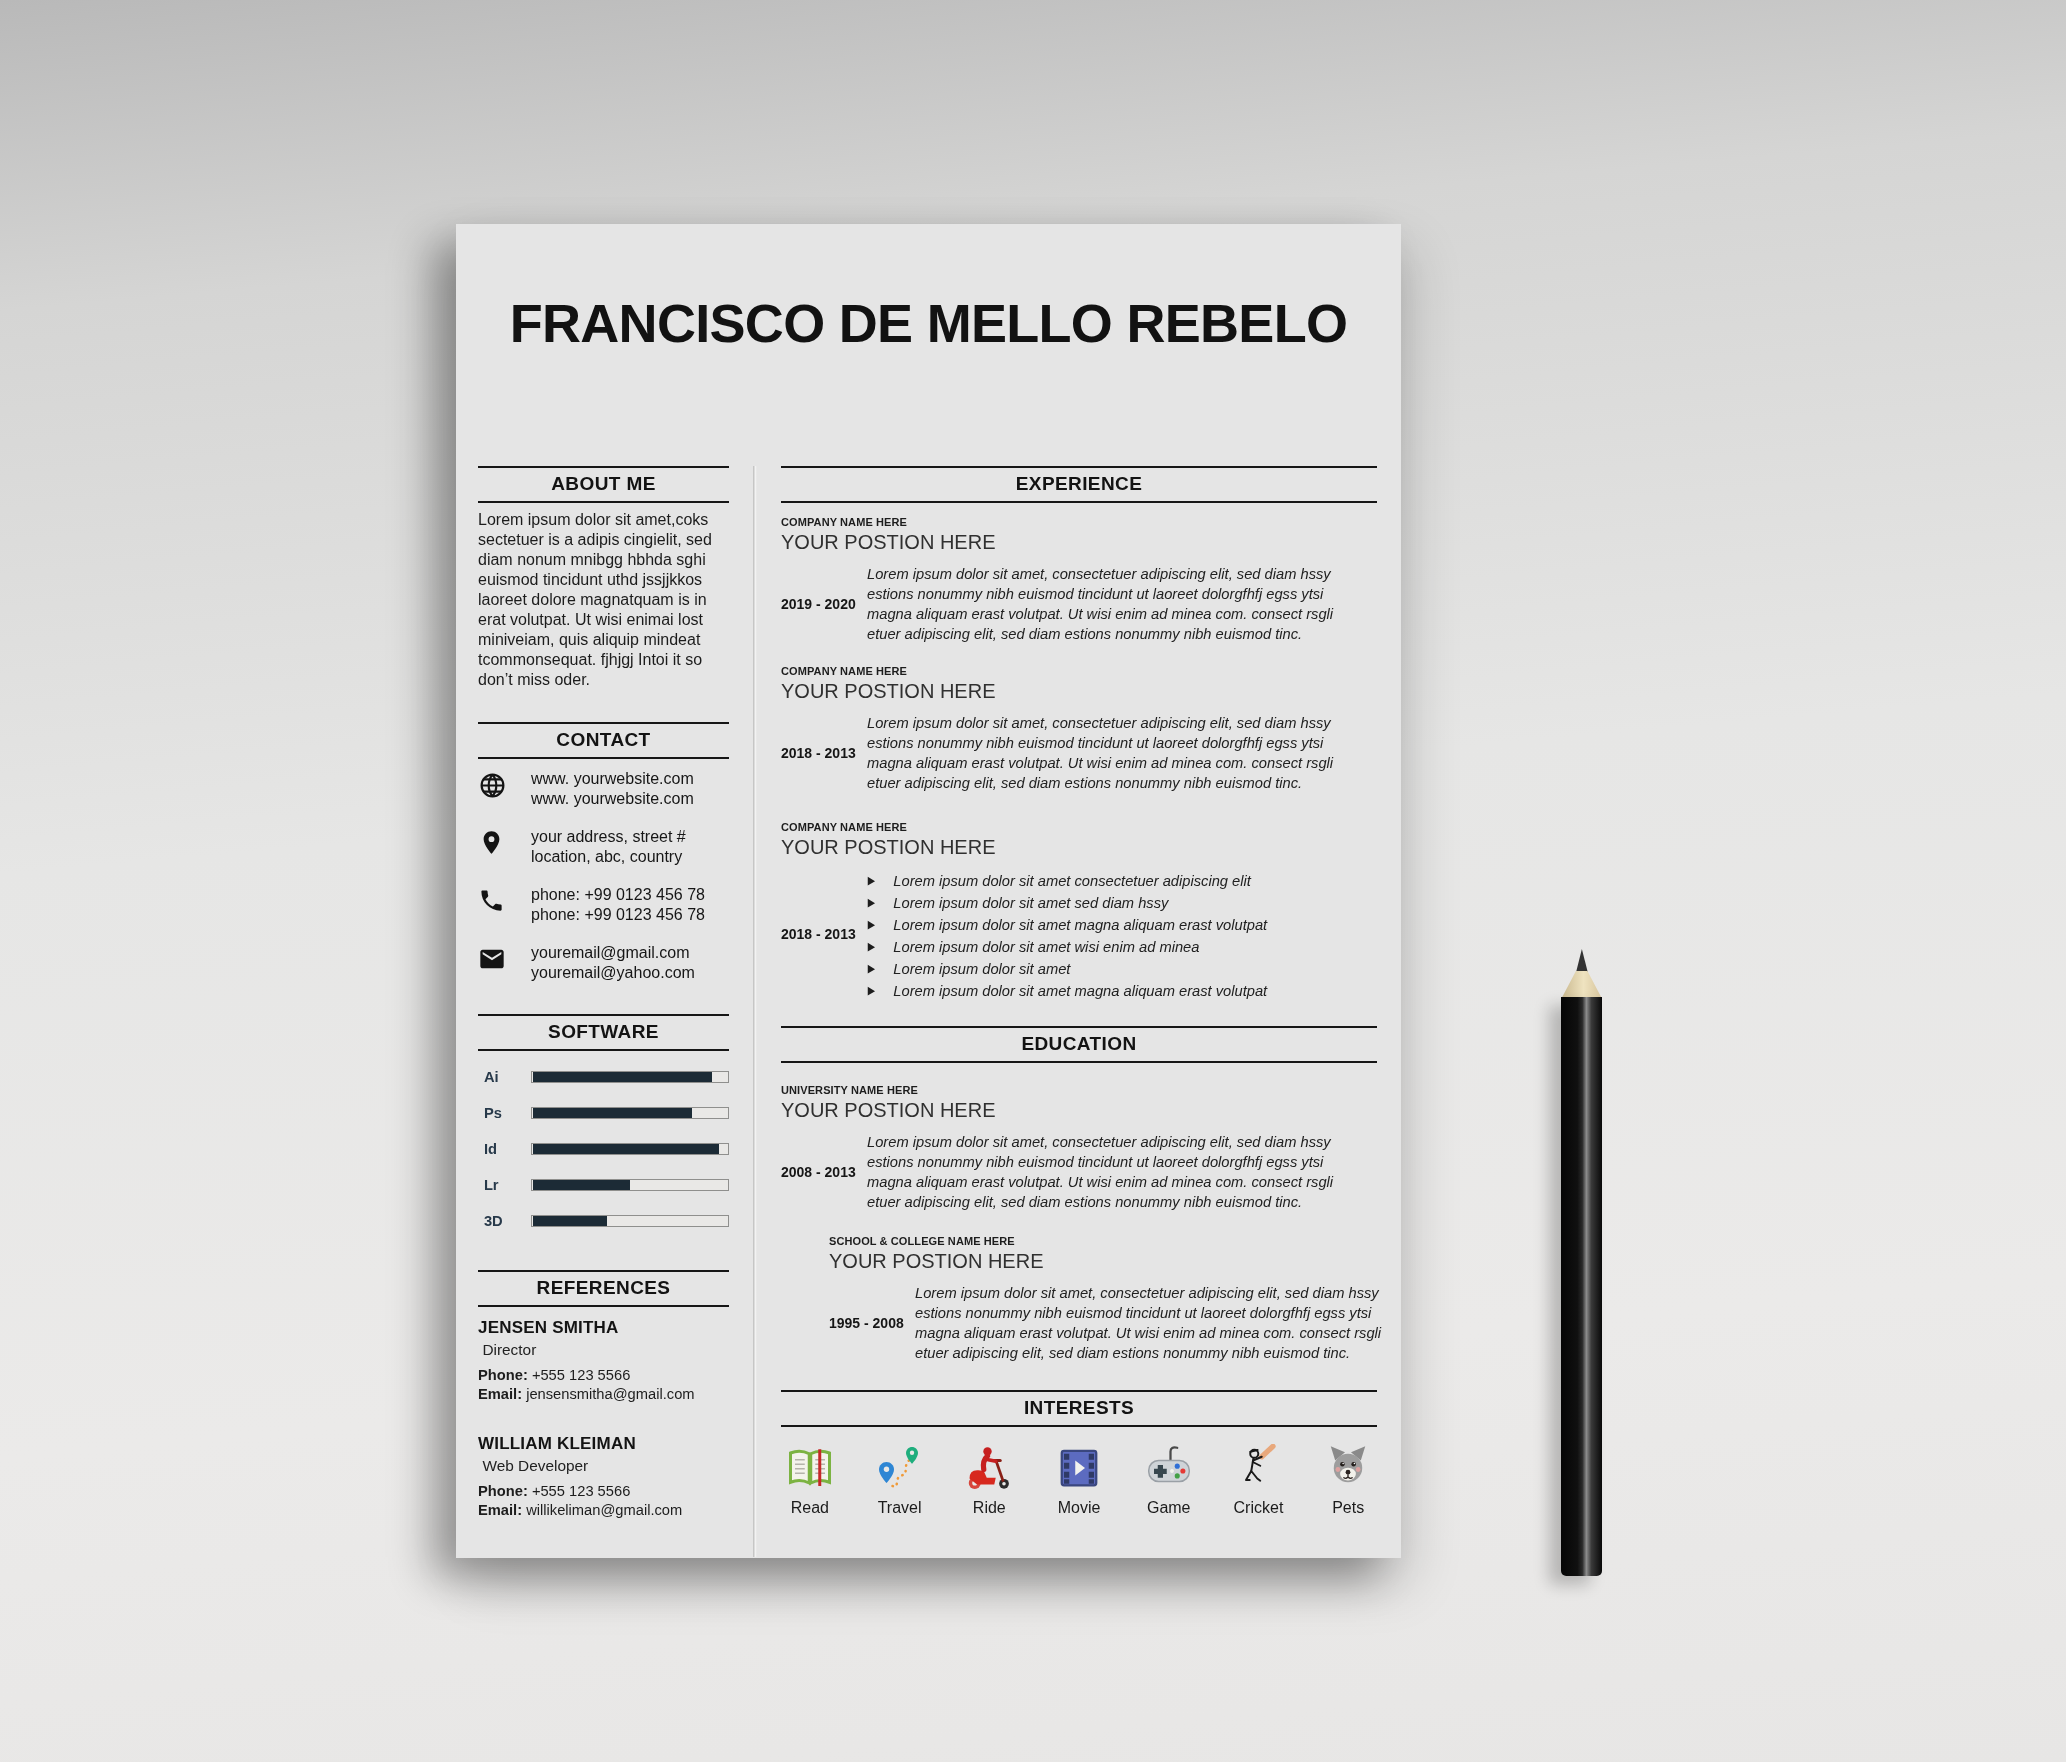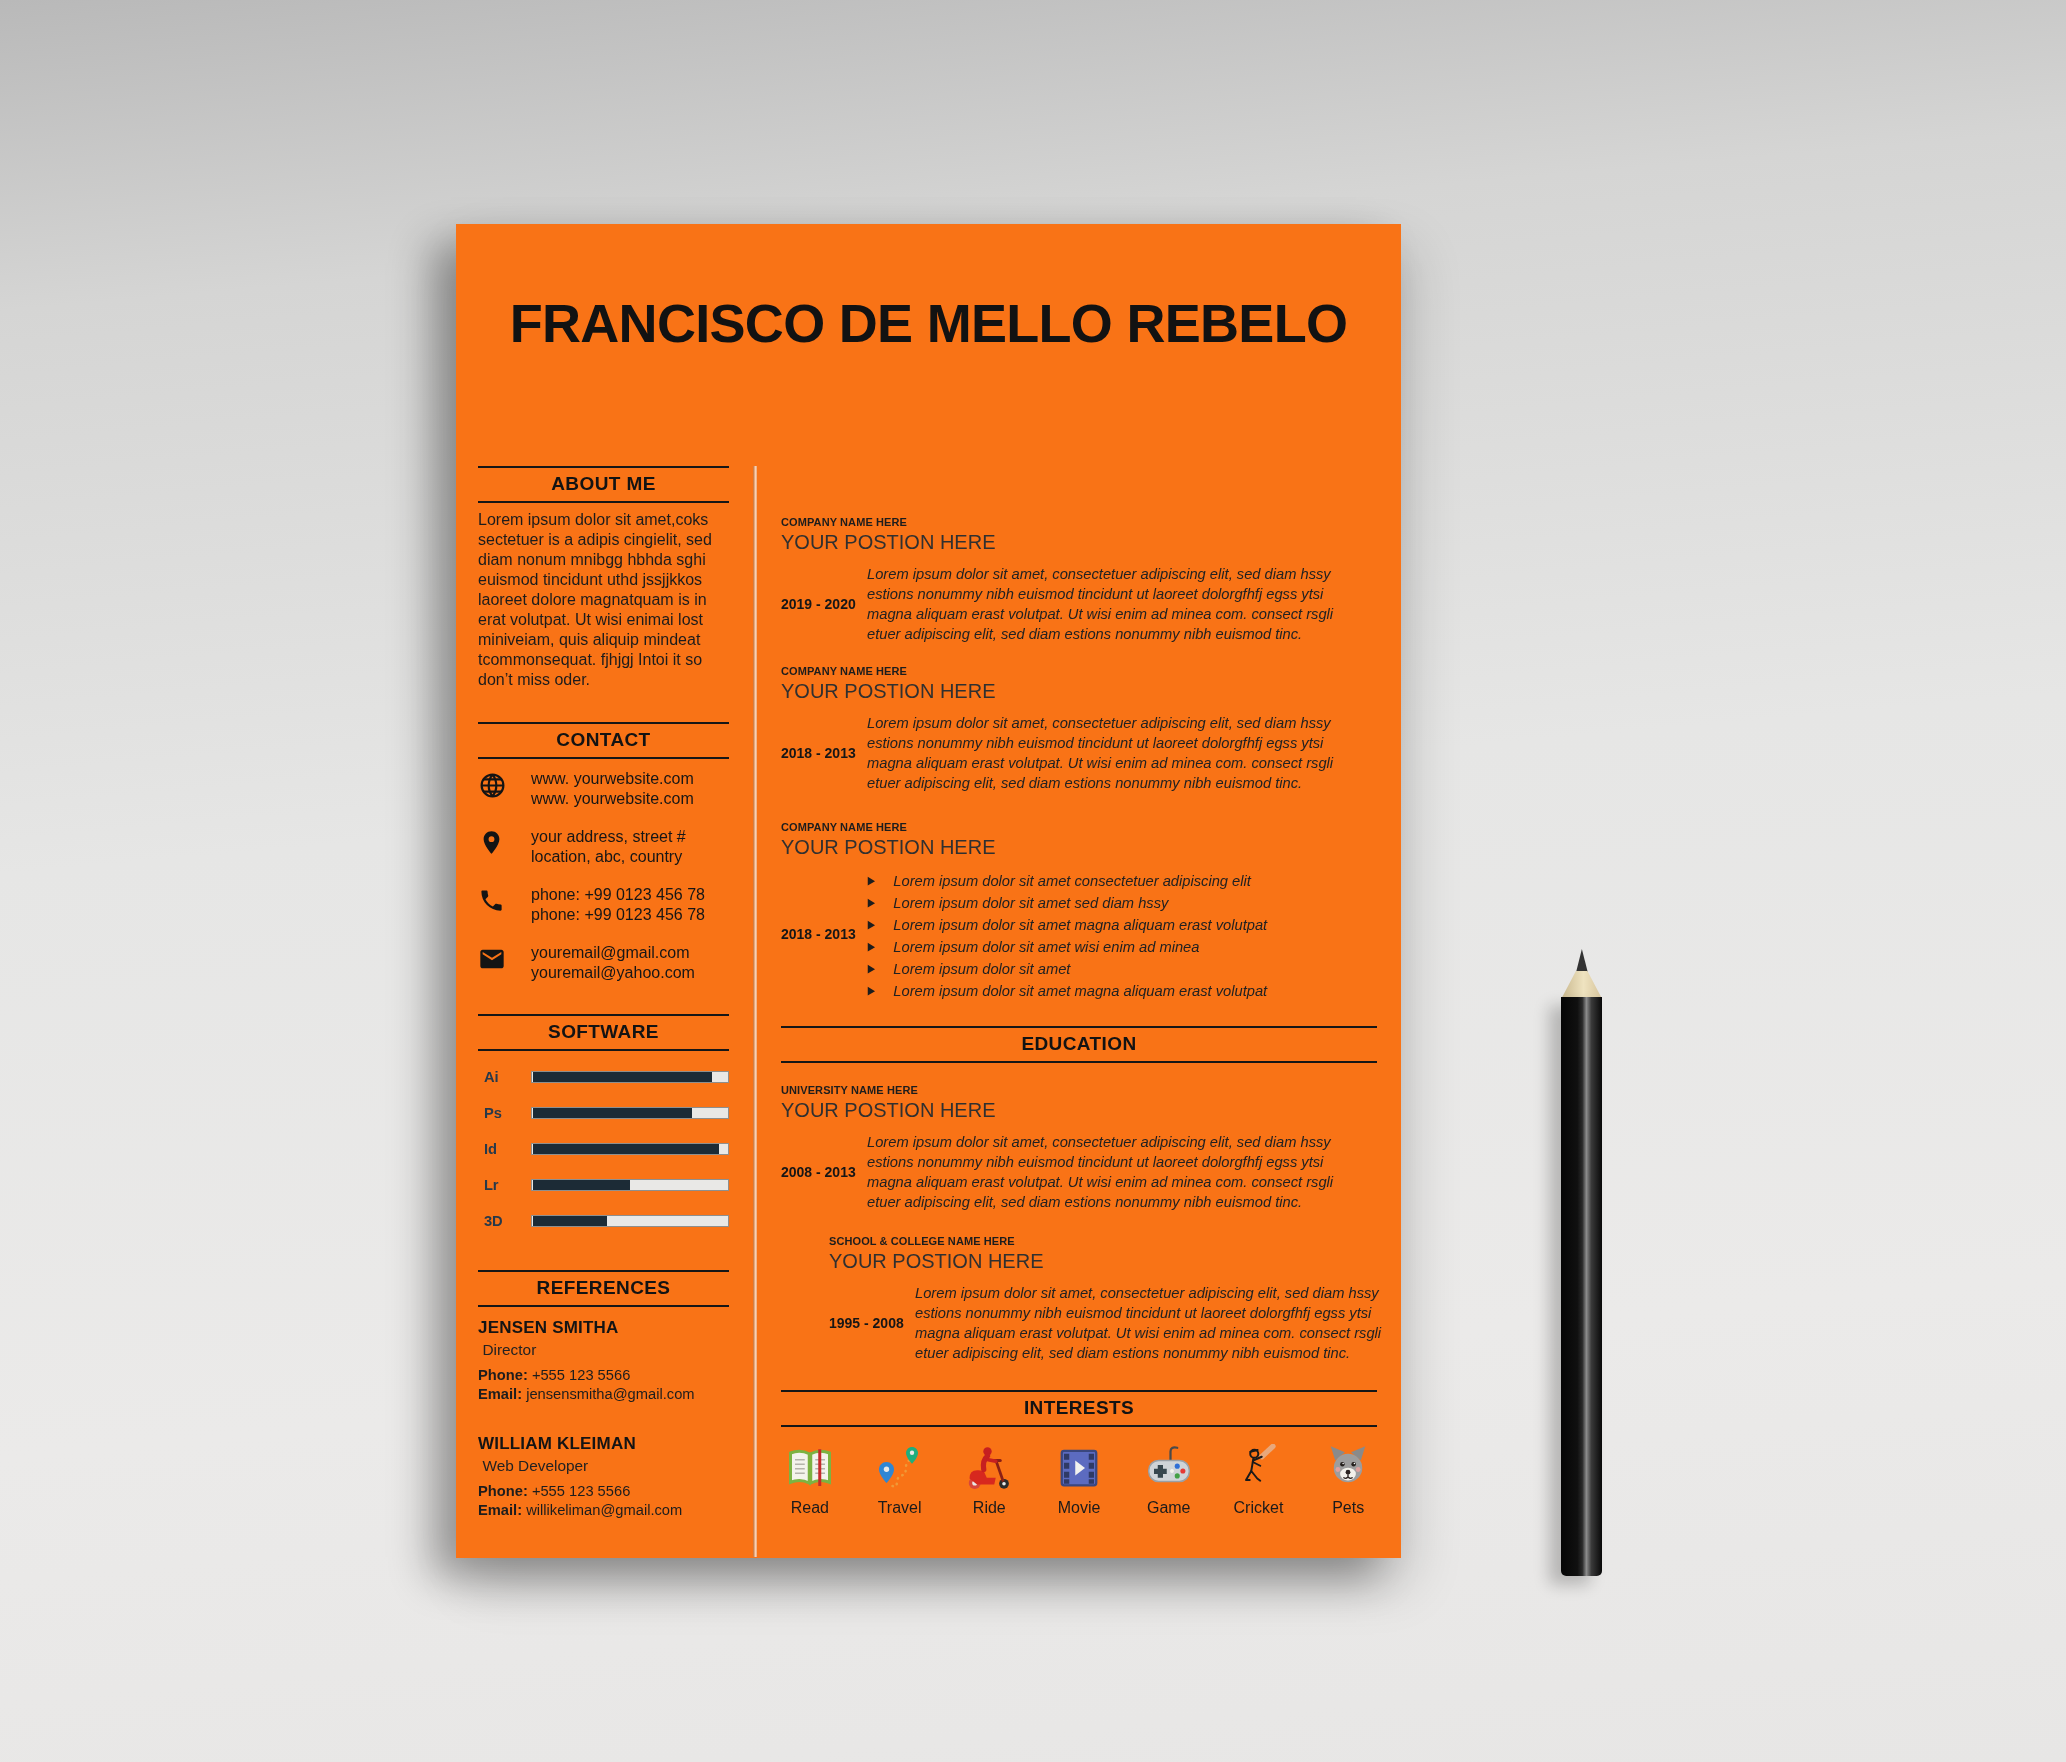--- a/index.html
+++ b/index.html
@@ -5,21 +5,21 @@
   html,body{margin:0;padding:0;}
   body{
     width:2066px;height:1763px;position:relative;overflow:hidden;
     background:linear-gradient(175deg,#b9b9b9 0%,#d5d5d4 16%,#e6e6e5 45%,#ebeae9 75%,#e7e6e5 100%);
     font-family:"Liberation Sans","DejaVu Sans",sans-serif;color:#1a1a1a;
     -webkit-font-smoothing:antialiased;
   }
   
   .paper{
     position:absolute;left:456px;top:224px;width:945px;height:1334px;
-    background:#f97316;
+    background:#e5e5e5;
     box-shadow:-25px 19px 40px rgba(0,0,0,.33), 10.3px 25px 51px rgba(0,0,0,.16);
   }
   .cv-name{
     position:absolute;top:72px;left:0;width:100%;text-align:center;
     font-size:54px;font-weight:700;letter-spacing:-0.7px;color:#121212;line-height:1;
   }
   .cv-title{
     position:absolute;top:145px;left:0;width:100%;text-align:center;
     font-size:19px;font-weight:400;letter-spacing:1.1px;color:#1c1c1c;
   }
@@ -201,20 +201,21 @@
     <div class="abs" style="top:968px;width:251px;">
       <div class="ref-name">WILLIAM KLEIMAN</div>
       <div class="ref-role">Web Developer</div>
       <div class="ref-line"><b>Phone:</b> <span>+555 123 5566</span></div>
       <div class="ref-line"><b>Email:</b> <span>willikeliman@gmail.com</span></div>
     </div>
   </div>
 
   <div class="col-right">
 
+    <div class="sec-head abs" style="top:0;width:596px;">EXPERIENCE</div>
 
     <div class="entry" style="top:46px;">
       <div class="entry-company">COMPANY NAME HERE</div>
       <div class="entry-pos">YOUR POSTION HERE</div>
       <div class="entry-body">
         <span class="entry-date" style="top:32px;">2019 - 2020</span>
         <div class="entry-para">Lorem ipsum dolor sit amet, consectetuer adipiscing elit, sed diam hssy estions nonummy nibh euismod tincidunt ut laoreet dolorgfhfj egss ytsi magna aliquam erast volutpat. Ut wisi enim ad minea com. consect rsgli etuer adipiscing elit, sed diam estions nonummy nibh euismod tinc.</div>
       </div>
     </div>
 

